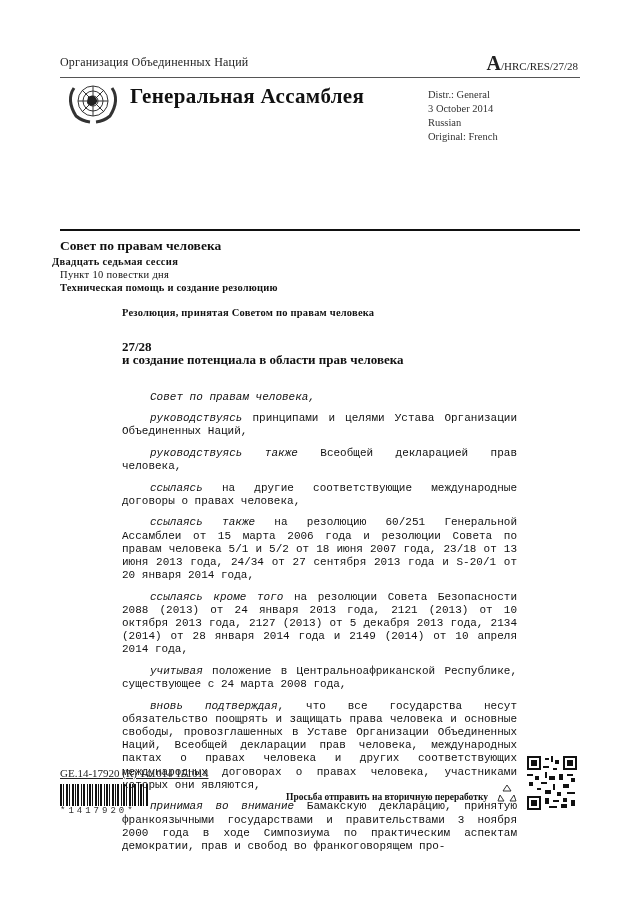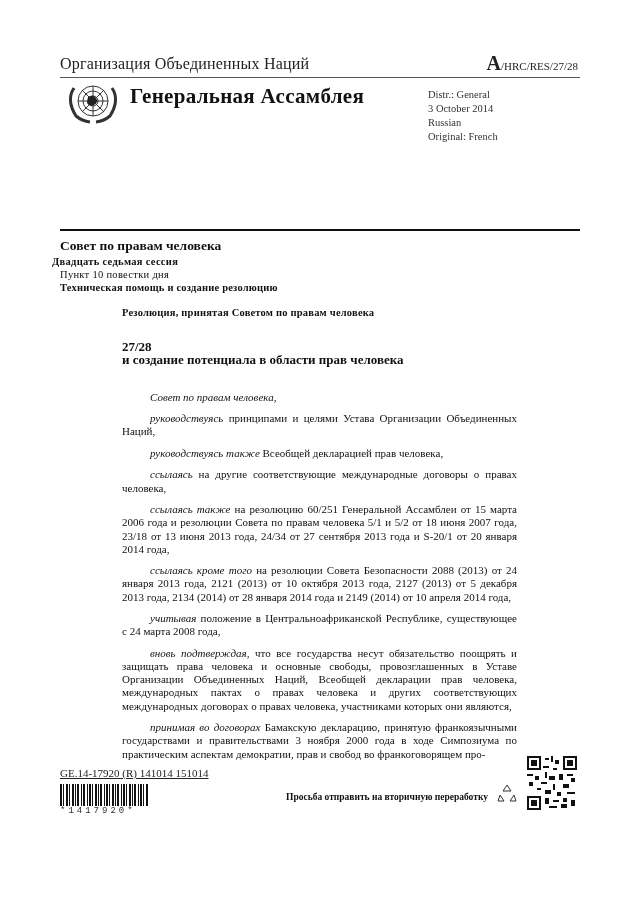--- a/index.html
+++ b/index.html
@@ -1,34 +1,34 @@
 <!DOCTYPE html>
 <html><head>
 <meta charset="utf-8">
 <style>
   html, body { margin: 0; padding: 0; background: #ffffff; }
   body { width: 640px; height: 905px; position: relative; overflow: hidden; font-family: "Liberation Serif", serif; color: #111; }
   .abs { position: absolute; }
-  .org-name { left: 60px; top: 55px; font-size: 16px; letter-spacing: 0.2px; color: #222; }
+  .org-name { left: 60px; top: 55px; font-size: 12px; letter-spacing: 0.2px; color: #222; }
   .symbol { right: 62px; top: 52px; font-size: 11px; color: #222; }
   .symbol .big { font-size: 20px; font-weight: bold; }
   .top-rule { left: 60px; top: 77px; width: 520px; height: 1px; background: #555; }
   .emblem { left: 64px; top: 80px; width: 58px; height: 44px; }
   .assembly { left: 130px; top: 84px; font-size: 21px; font-weight: bold; letter-spacing: 0.3px; }
   .distr { left: 428px; top: 88px; font-size: 10.5px; line-height: 14px; color: #333; }
   .thick-rule { left: 60px; top: 229px; width: 520px; height: 2px; background: #111; }
   .council { left: 60px; top: 238px; font-size: 13.5px; font-weight: bold; }
   .session { left: 52px; top: 256px; font-size: 10.5px; font-weight: bold; letter-spacing: 0.3px; }
   .item { left: 60px; top: 269px; font-size: 10.5px; letter-spacing: 0.3px; }
   .agenda { left: 60px; top: 282px; font-size: 10.5px; font-weight: bold; letter-spacing: 0.2px; }
   .adopted { left: 122px; top: 307px; font-size: 10.5px; font-weight: bold; letter-spacing: 0.2px; }
   .resnum { left: 122px; top: 339px; font-size: 13px; font-weight: bold; }
   .restitle { left: 122px; top: 352px; font-size: 13px; font-weight: bold; line-height: 15px; width: 420px; }
   .body-text { left: 122px; top: 391px; width: 395px; font-size: 11px; line-height: 13.2px; text-align: justify; }
-  .body-text p { margin: 0 0 8.3px 0; text-indent: 28px; }
+  .body-text p { margin: 0 0 8.3px 0; text-indent: 28px; font-family: Liberation Mono, monospace; }
   .body-text p.first { margin-bottom: 8px; }
   .body-text i { font-style: italic; }
   .footer-code { left: 60px; top: 767px; font-size: 11px; color: #222; text-decoration: underline; }
   .barcode { left: 60px; top: 784px; width: 90px; height: 22px; }
   .barcode-num { left: 60px; top: 806px; font-size: 9px; font-family: "Liberation Mono", monospace; letter-spacing: 3px; color: #333; }
   .recycle { left: 286px; top: 792px; font-size: 9.5px; font-weight: bold; }
   .recycle-icon { left: 497px; top: 783px; width: 20px; height: 22px; }
   .qr { left: 527px; top: 756px; width: 50px; height: 54px; }
 </style>
 </head>
@@ -75,21 +75,21 @@
 
 <div class="abs body-text">
   <p class="first"><i>Совет по правам человека,</i><span></span></p>
   <p><i>руководствуясь</i><span> принципами и целями Устава Организации Объединенных Наций,</span></p>
   <p><i>руководствуясь также</i><span> Всеобщей декларацией прав человека,</span></p>
   <p><i>ссылаясь</i><span> на другие соответствующие международные договоры о правах человека,</span></p>
   <p><i>ссылаясь также</i><span> на резолюцию 60/251 Генеральной Ассамблеи от 15 марта 2006 года и резолюции Совета по правам человека 5/1 и 5/2 от 18 июня 2007 года, 23/18 от 13 июня 2013 года, 24/34 от 27 сентября 2013 года и S-20/1 от 20 января 2014 года,</span></p>
   <p><i>ссылаясь кроме того</i><span> на резолюции Совета Безопасности 2088 (2013) от 24 января 2013 года, 2121 (2013) от 10 октября 2013 года, 2127 (2013) от 5 декабря 2013 года, 2134 (2014) от 28 января 2014 года и 2149 (2014) от 10 апреля 2014 года,</span></p>
   <p><i>учитывая</i><span> положение в Центральноафриканской Республике, существующее с 24 марта 2008 года,</span></p>
   <p><i>вновь подтверждая</i><span>, что все государства несут обязательство поощрять и защищать права человека и основные свободы, провозглашенных в Уставе Организации Объединенных Наций, Всеобщей декларации прав человека, международных пактах о правах человека и других соответствующих международных договорах о правах человека, участниками которых они являются,</span></p>
-  <p><i>принимая во договорах</i><span> Бамакскую декларацию, принятую франкоязычными государствами и правительствами 3 ноября 2000 года в ходе Симпозиума по практическим аспектам демократии, прав и свобод во франкоговорящем про-</span></p>
+  <p><i>принимая во внимание</i><span> Бамакскую декларацию, принятую франкоязычными государствами и правительствами 3 ноября 2000 года в ходе Симпозиума по практическим аспектам демократии, прав и свобод во франкоговорящем про-</span></p>
 </div>
 
 <div class="abs footer-code">GE.14-17920  (R)  141014  151014</div>
 <svg class="abs barcode" viewBox="0 0 90 22" preserveAspectRatio="none">
   <g fill="#111">
     <rect x="0" y="0" width="2" height="22"></rect>
       <rect x="3" y="0" width="1" height="22"></rect>
       <rect x="6" y="0" width="2" height="22"></rect>
     <rect x="9" y="0" width="1" height="22"></rect>
       <rect x="12" y="0" width="2" height="22"></rect>

